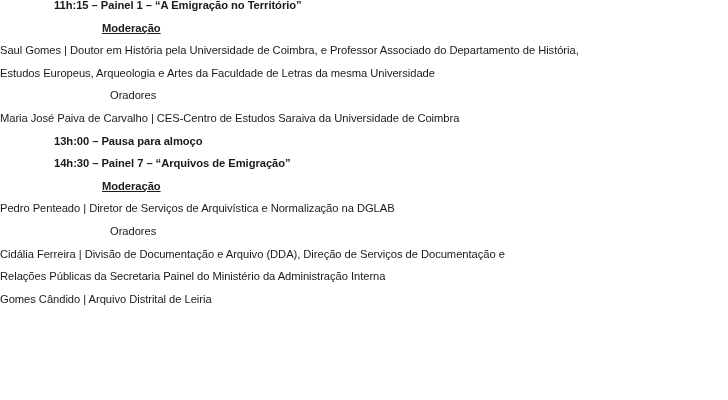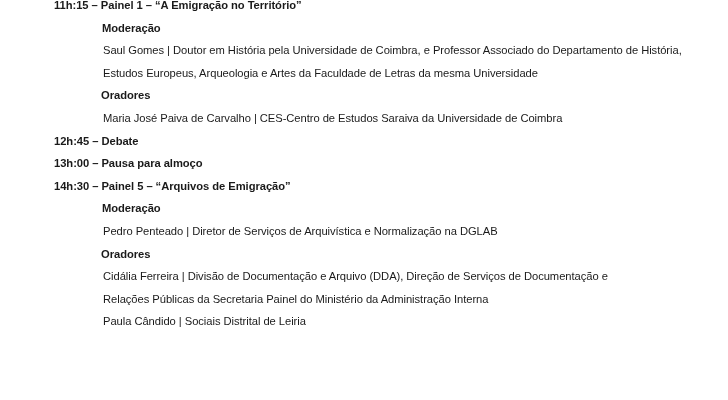--- a/index.html
+++ b/index.html
@@ -22,36 +22,35 @@
       width: 728px;
     }
     .line {
       height: 22.6px;
       line-height: 22.6px;
       font-size: 11.2px;
       white-space: nowrap;
       letter-spacing: -0.05px;
     }
     .lvl0 { padding-left: 54px; font-weight: bold; }
-    .lvl1 { padding-left: 102px; font-weight: bold; }
-    .lvl2 { padding-left: 103px; font-weight: normal; }
-    .lvl1-b { padding-left: 101px; font-weight: bold; }
+    .lvl1 { padding-left: 102px; font-weight: bold; text-decoration: underline; }
+    .lvl2 { font-weight: normal; }
+    .lvl1-b { padding-left: 101px; font-weight: normal; margin-left: 9px; }
   </style>
 </head>
 <body>
 
 <div class="doc">
   <div class="line lvl0">11h:15 – Painel 1 – “A Emigração no Território”</div>
   <div class="line lvl1">Moderação</div>
   <div class="line lvl2">Saul Gomes | Doutor em História pela Universidade de Coimbra, e Professor Associado do Departamento de História,</div>
   <div class="line lvl2">Estudos Europeus, Arqueologia e Artes da Faculdade de Letras da mesma Universidade</div>
   <div class="line lvl1-b">Oradores</div>
   <div class="line lvl2">Maria José Paiva de Carvalho | CES-Centro de Estudos Saraiva da Universidade de Coimbra</div>
-  <div class="line lvl0">12h:45 – Debate</div>
   <div class="line lvl0">13h:00 – Pausa para almoço</div>
-  <div class="line lvl0">14h:30 – Painel 5 – “Arquivos de Emigração”</div>
+  <div class="line lvl0">14h:30 – Painel 7 – “Arquivos de Emigração”</div>
   <div class="line lvl1">Moderação</div>
   <div class="line lvl2">Pedro Penteado | Diretor de Serviços de Arquivística e Normalização na DGLAB</div>
   <div class="line lvl1-b">Oradores</div>
   <div class="line lvl2">Cidália Ferreira | Divisão de Documentação e Arquivo (DDA), Direção de Serviços de Documentação e</div>
   <div class="line lvl2">Relações Públicas da Secretaria Painel do Ministério da Administração Interna</div>
-  <div class="line lvl2">Paula Cândido | Sociais Distrital de Leiria</div>
+  <div class="line lvl2">Gomes Cândido | Arquivo Distrital de Leiria</div>
 </div>
 
 </body></html>

